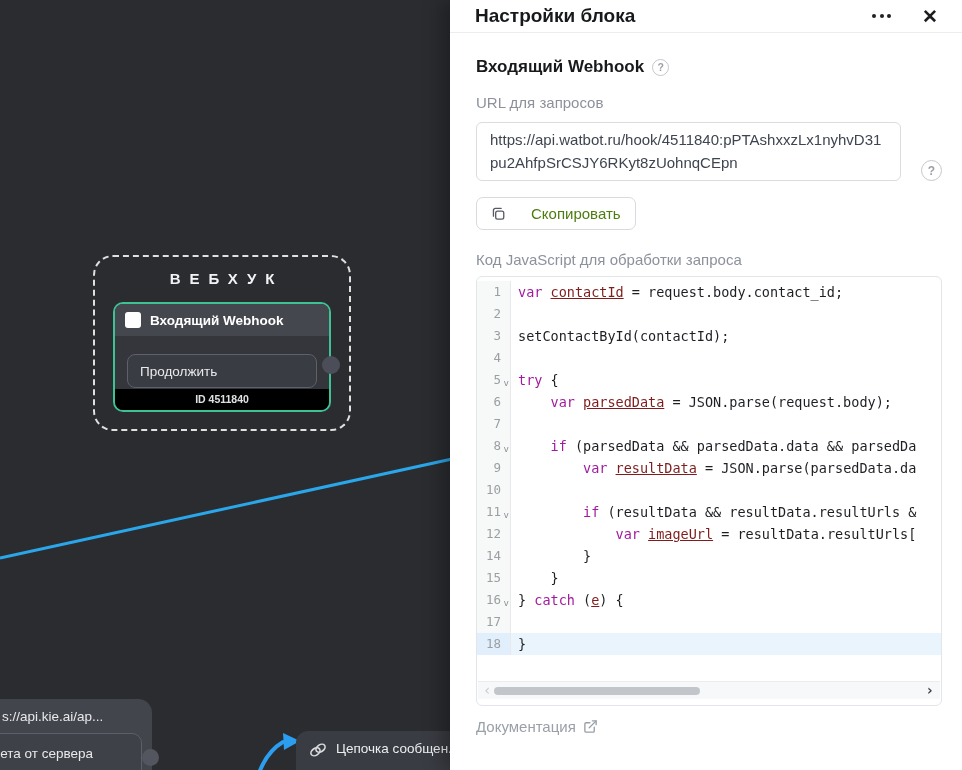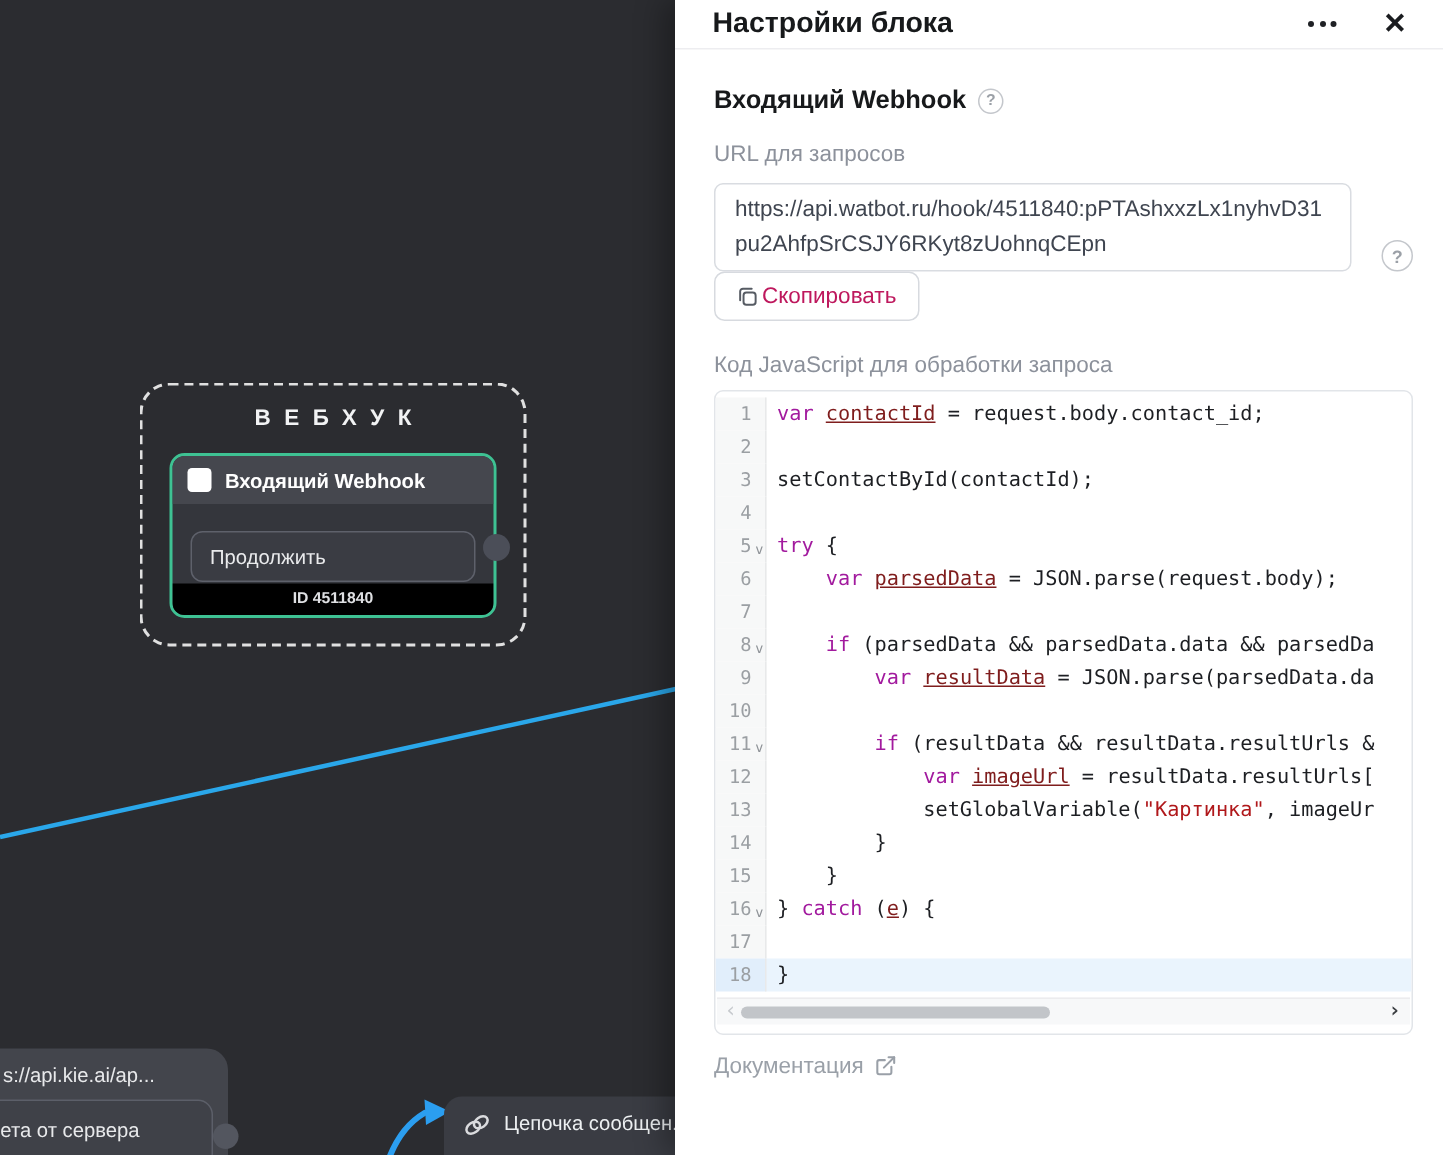--- a/index.html
+++ b/index.html
@@ -81,23 +81,23 @@
     width:17px; height:17px; font-size:10.5px; font-weight:700; flex:none; cursor:pointer;
   }
   .help-ic.lg { width:21px; height:21px; font-size:12px; }
   .field-label { margin-top:17px; color:#8c919b; font-size:15px; }
   .url-row { margin-top:11px; display:flex; align-items:flex-end; gap:20px; }
   .url-box {
     flex:1; border:1px solid #d9dce1; border-radius:6px; padding:6px 13px;
     font-size:15px; color:#3f4550; line-height:1.5; word-break:break-all; background:#fff;
   }
   .copy-btn {
-    margin-top:0; display:inline-flex; align-items:center; gap:2px;
+    margin-top:16px; display:inline-flex; align-items:center; gap:25px;
     border:1px solid #d7dadf; border-radius:7px; background:#fff; padding:7px 14px;
-    font-size:15px; color:#be185d; font-family:inherit; cursor:pointer;
+    font-size:15px; color:#4d7c0f; font-family:inherit; cursor:pointer;
   }
   .code-label { margin-top:21px; color:#8c919b; font-size:15px; }
 
   
   .editor {
     margin-top:8px; position:relative; height:430px; border:1px solid #e2e5e9;
     border-radius:6px; overflow:hidden; background:#fff;
     font-family:"DejaVu Sans Mono", monospace; font-size:13.5px;
   }
   .cm-rows { position:absolute; inset:0; padding-top:4px; }
@@ -251,24 +251,20 @@
             </div>
             <div class="cm-row">
               <div class="cm-gut">11<span class="fold">v</span></div>
               <div class="cm-line"><span>        </span><span class="tk-k">if</span><span> (resultData &amp;&amp; resultData.resultUrls &amp;</span></div>
             </div>
             <div class="cm-row">
               <div class="cm-gut">12</div>
               <div class="cm-line"><span>            </span><span class="tk-k">var </span><span class="tk-d">imageUrl</span><span> = resultData.resultUrls[</span></div>
             </div>
             <div class="cm-row">
-              <div class="cm-gut">13</div>
-              <div class="cm-line"><span>            setGlobalVariable(</span><span class="tk-s">"Картинка"</span><span>, imageUr</span></div>
-            </div>
-            <div class="cm-row">
               <div class="cm-gut">14</div>
               <div class="cm-line"><span>        }</span></div>
             </div>
             <div class="cm-row">
               <div class="cm-gut">15</div>
               <div class="cm-line"><span>    }</span></div>
             </div>
             <div class="cm-row">
               <div class="cm-gut">16<span class="fold">v</span></div>
               <div class="cm-line"><span>} </span><span class="tk-k">catch</span><span> (</span><span class="tk-d">e</span><span>) {</span></div>

